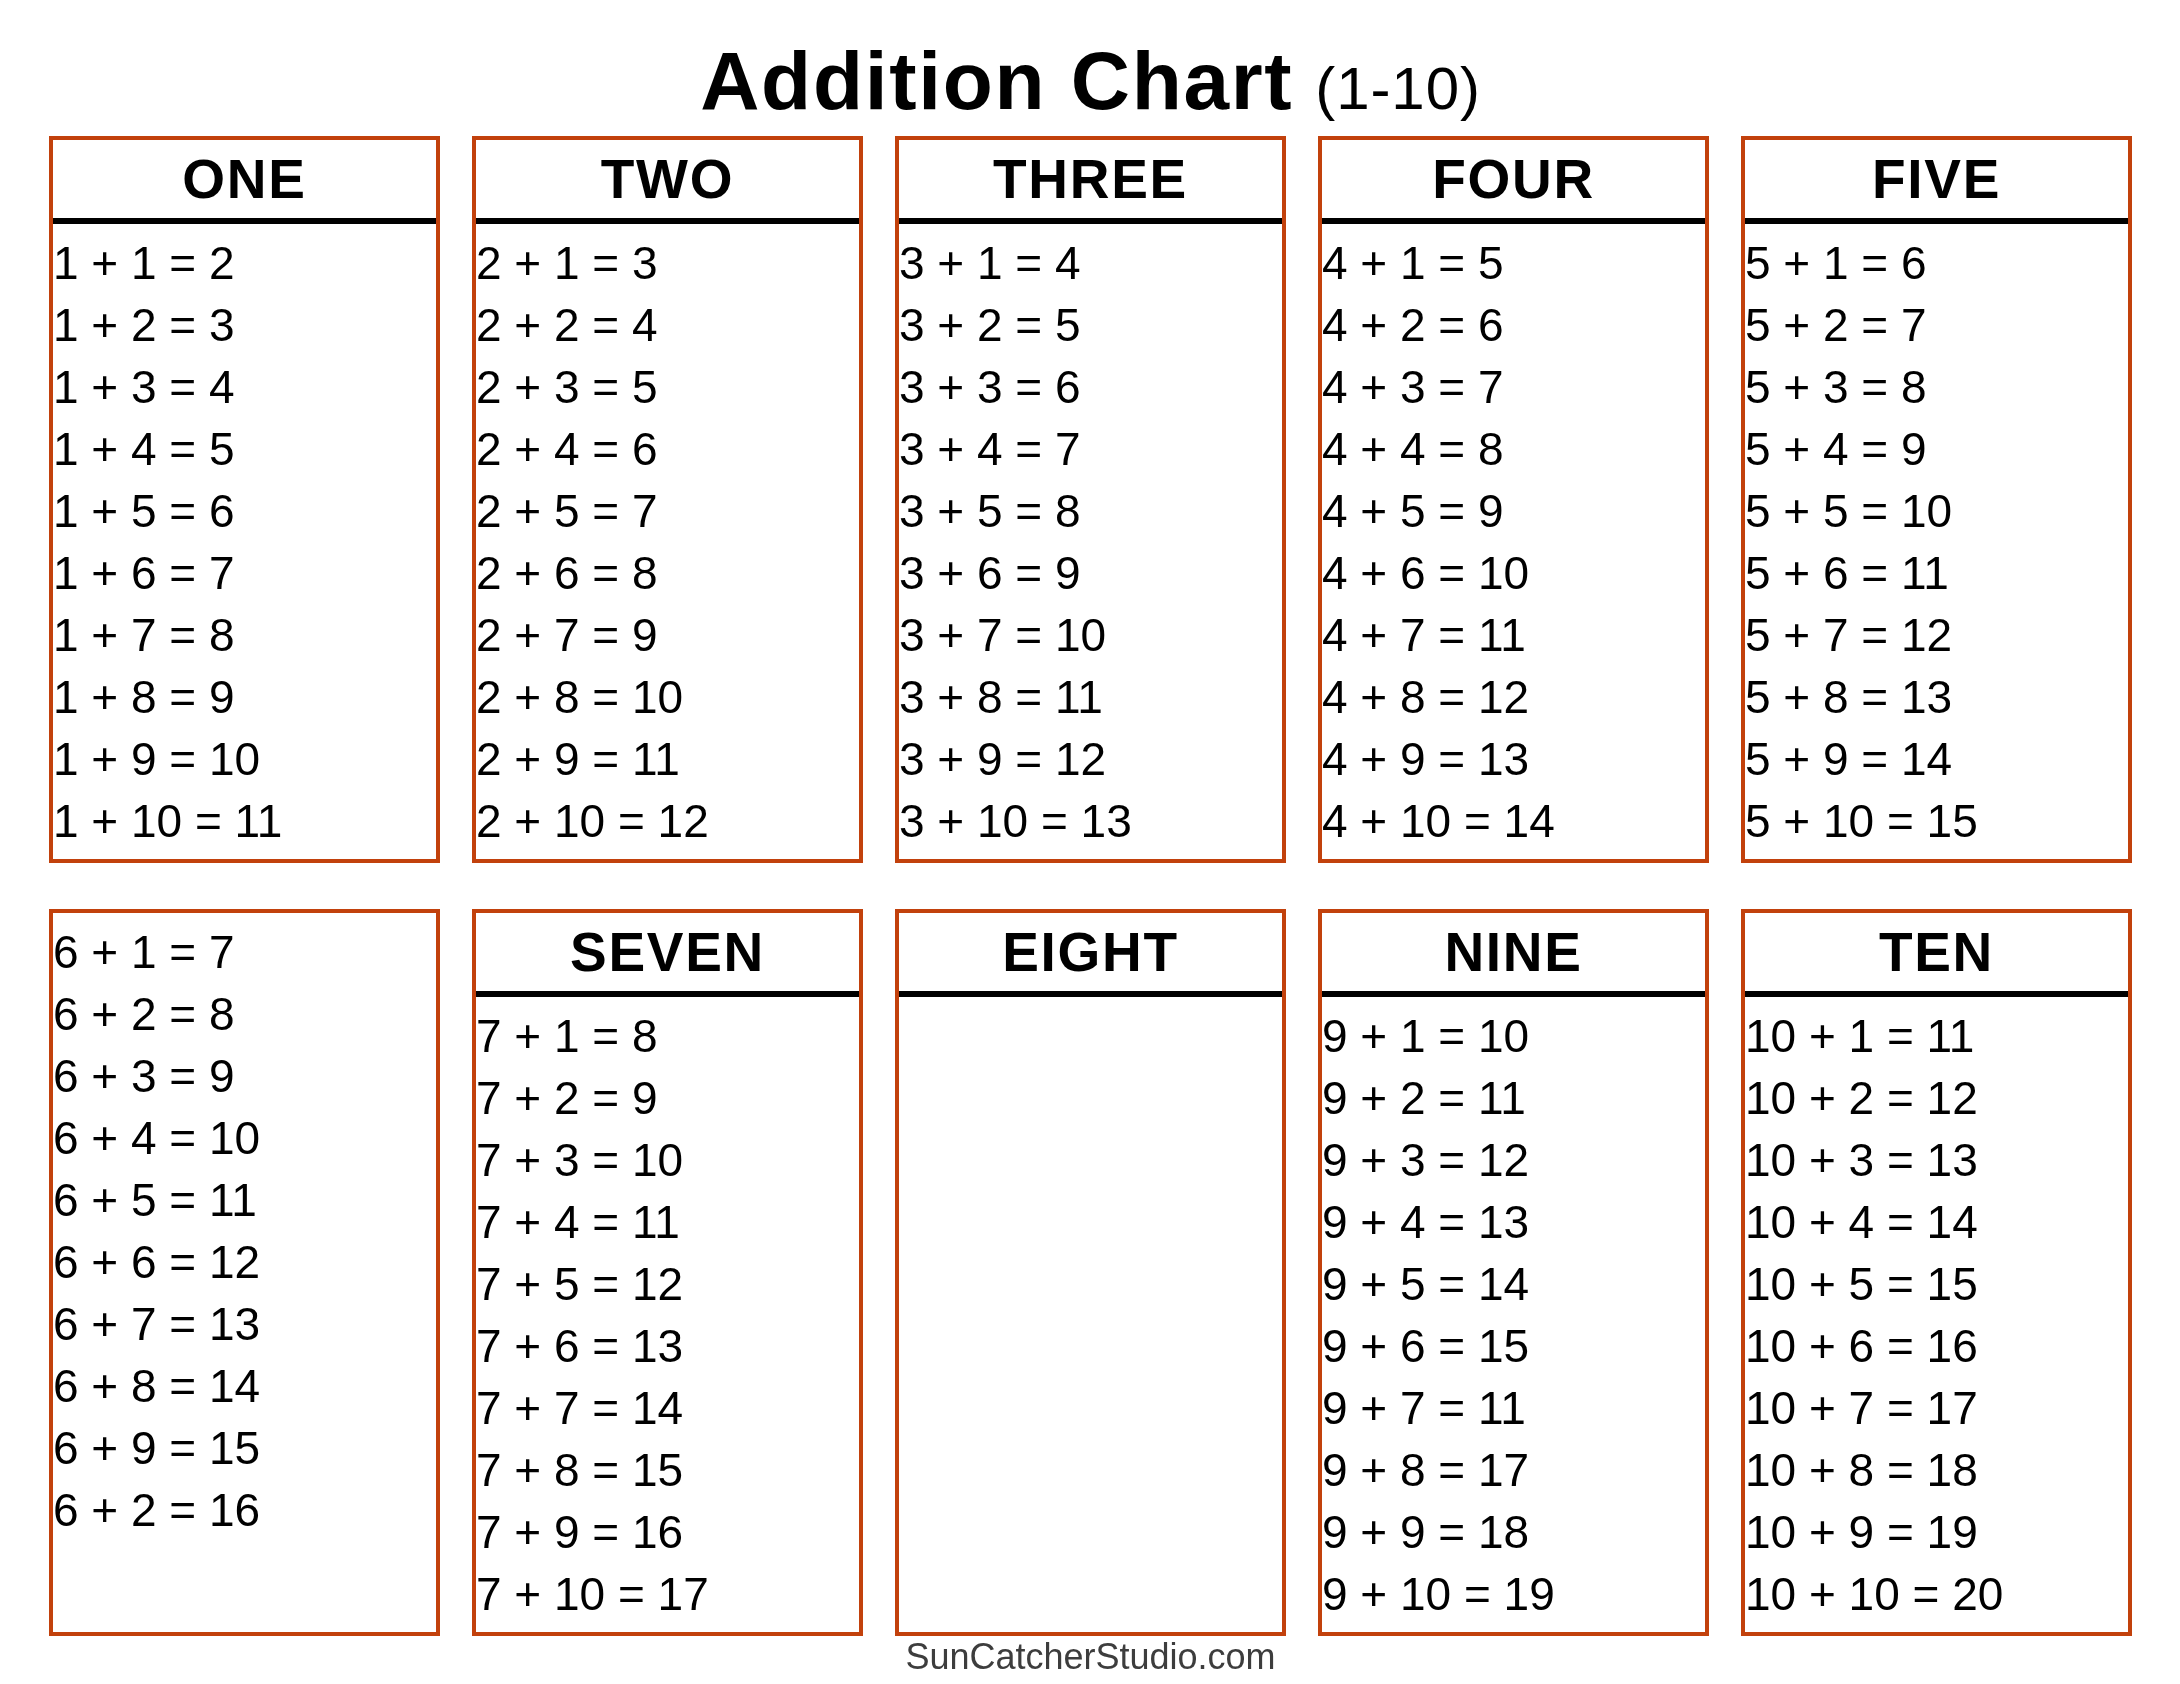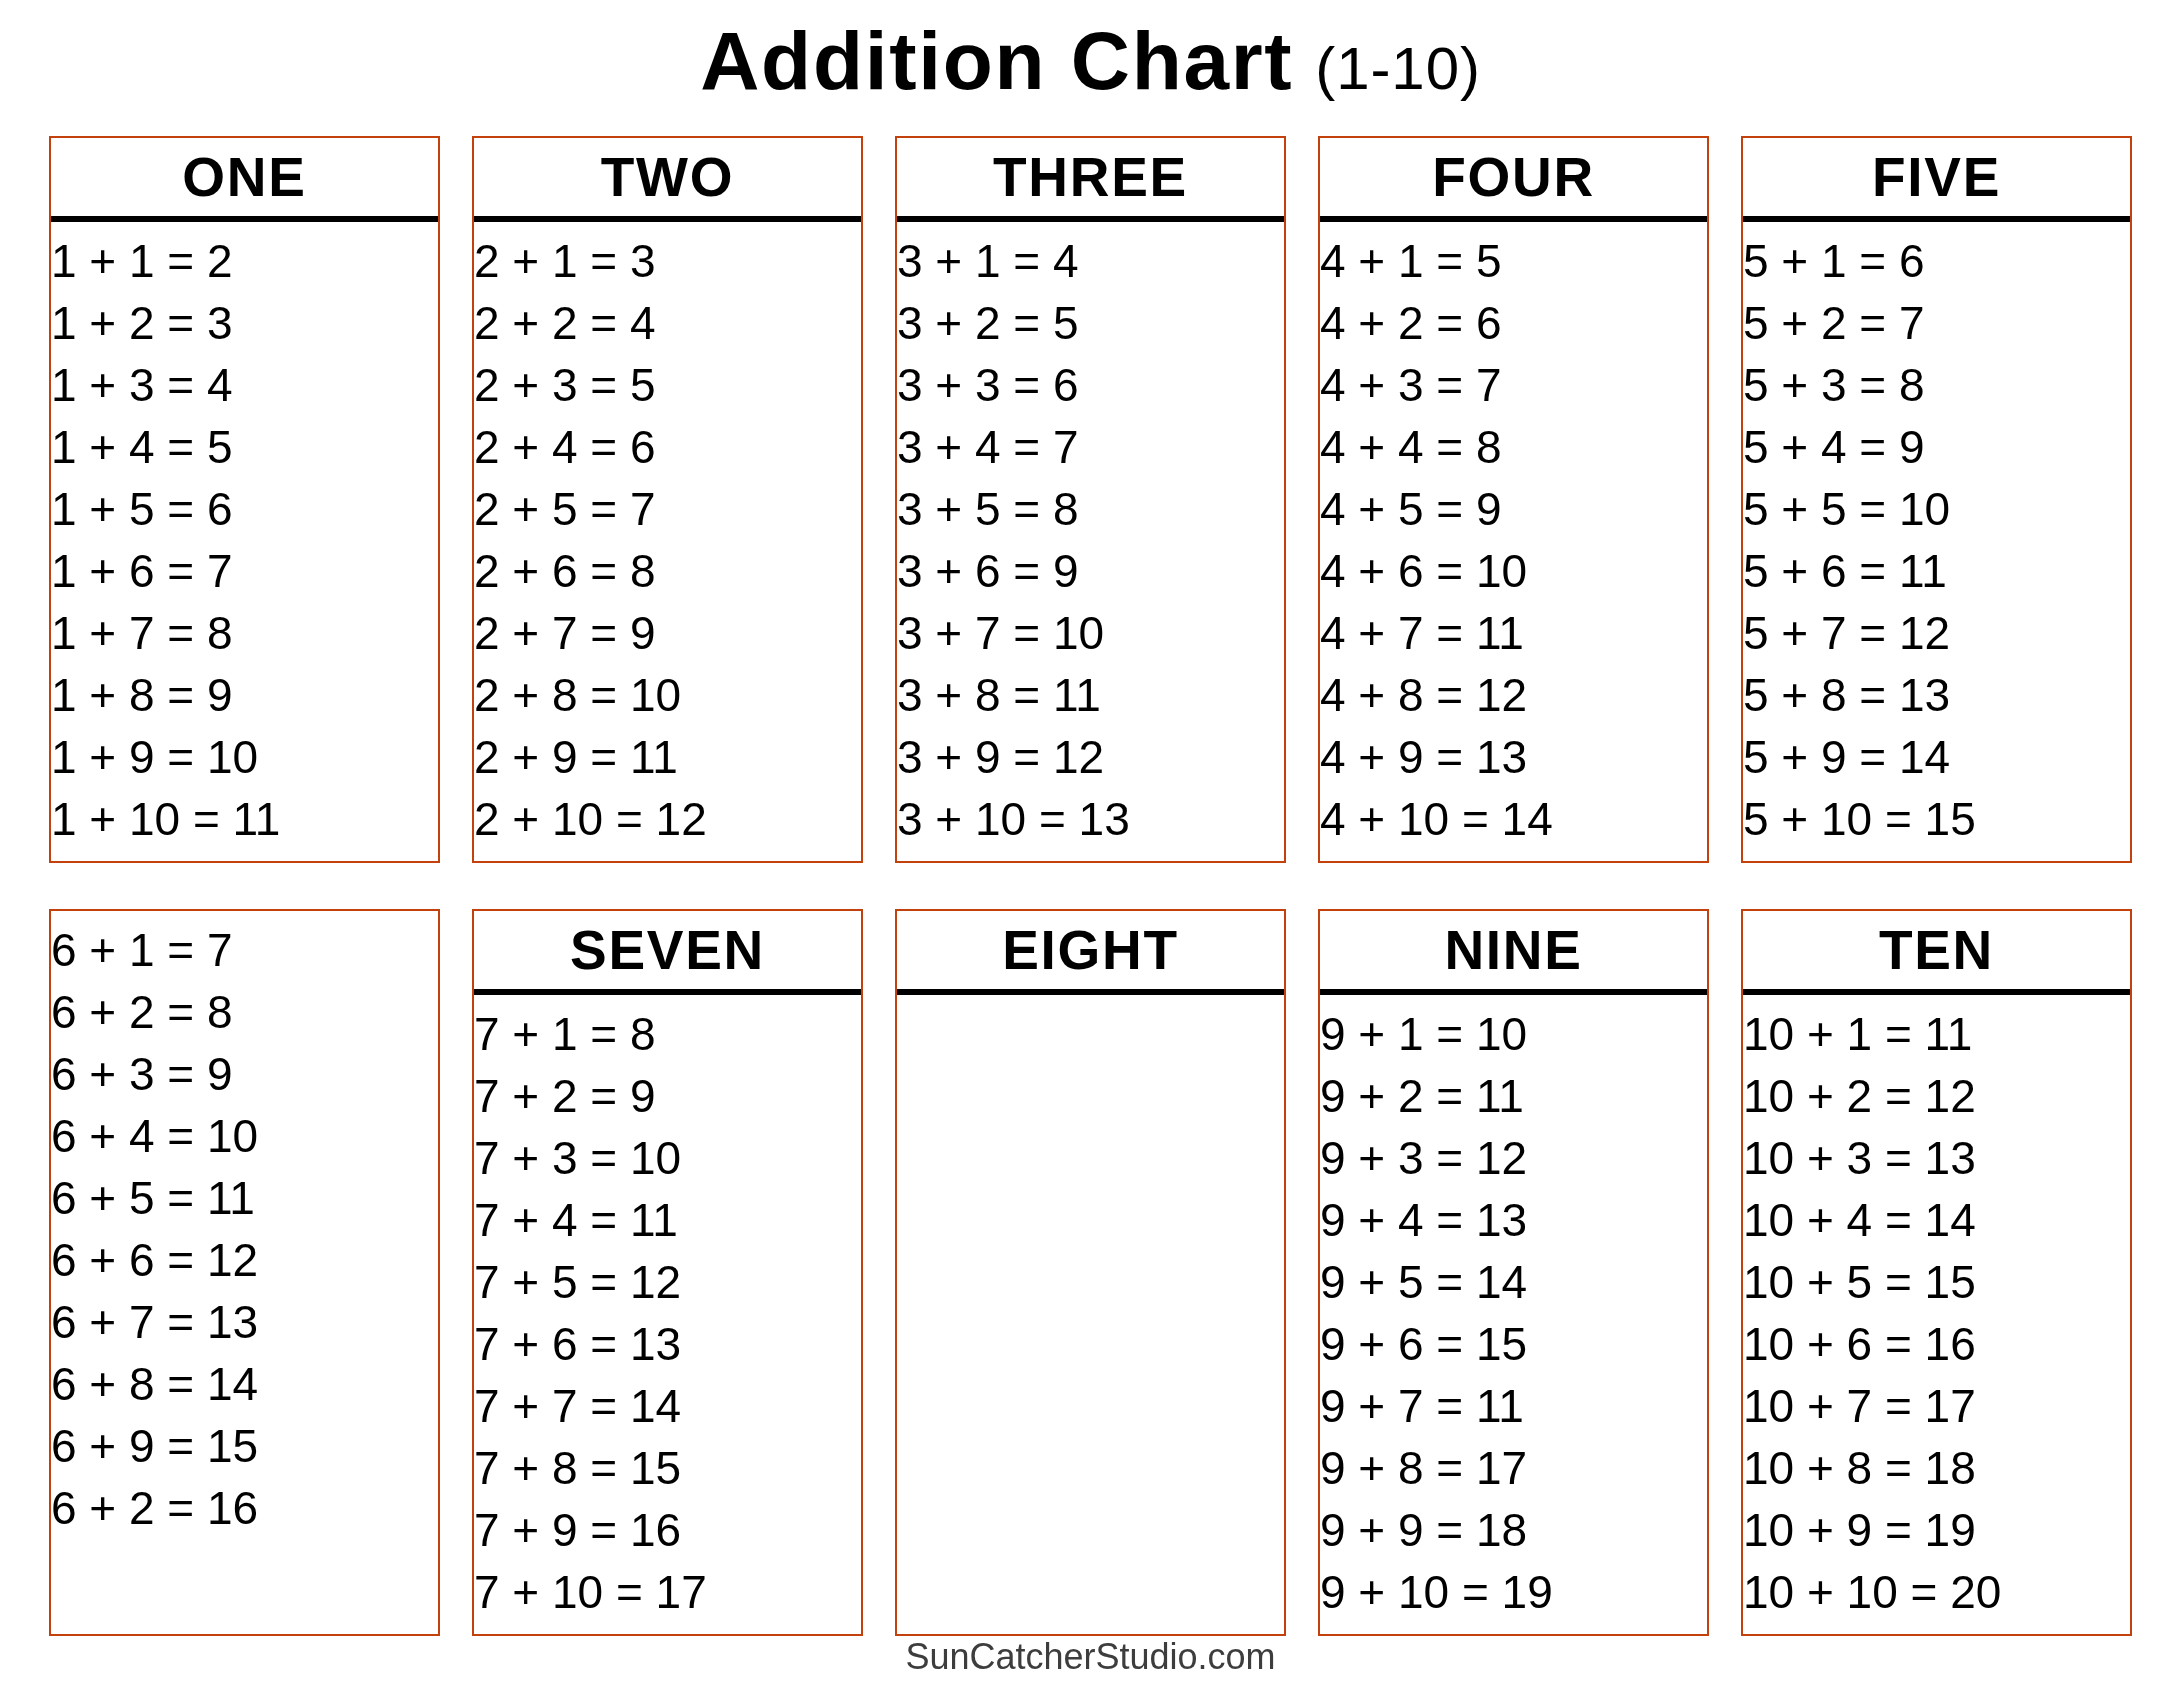--- a/index.html
+++ b/index.html
@@ -16,21 +16,21 @@
     height: 1685px;
     display: flex;
     flex-direction: column;
   }
   .title {
     height: 156px;
     display: flex;
     align-items: baseline;
     justify-content: center;
     gap: 22px;
-    padding-top: 5px;
+    padding-top: 25px;
   }
   .title-main {
     font-size: 82px;
     font-weight: 900;
     letter-spacing: 1.7px;
     line-height: 111px;
   }
   .title-range {
     font-size: 60px;
     font-weight: 400;
@@ -38,21 +38,21 @@
   }
   .grid {
     display: grid;
     grid-template-columns: repeat(5, 1fr);
     column-gap: 32px;
     row-gap: 46px;
     padding: 0 49px;
   }
   .box {
     height: 727px;
-    border: 2px solid #c2410c;
+    border: 4px solid #c2410c;
     background: #ffffff;
     display: flex;
     flex-direction: column;
   }
   .box-header {
     height: 84px;
     border-bottom: 6px solid #000000;
     display: flex;
     align-items: center;
     justify-content: center;

